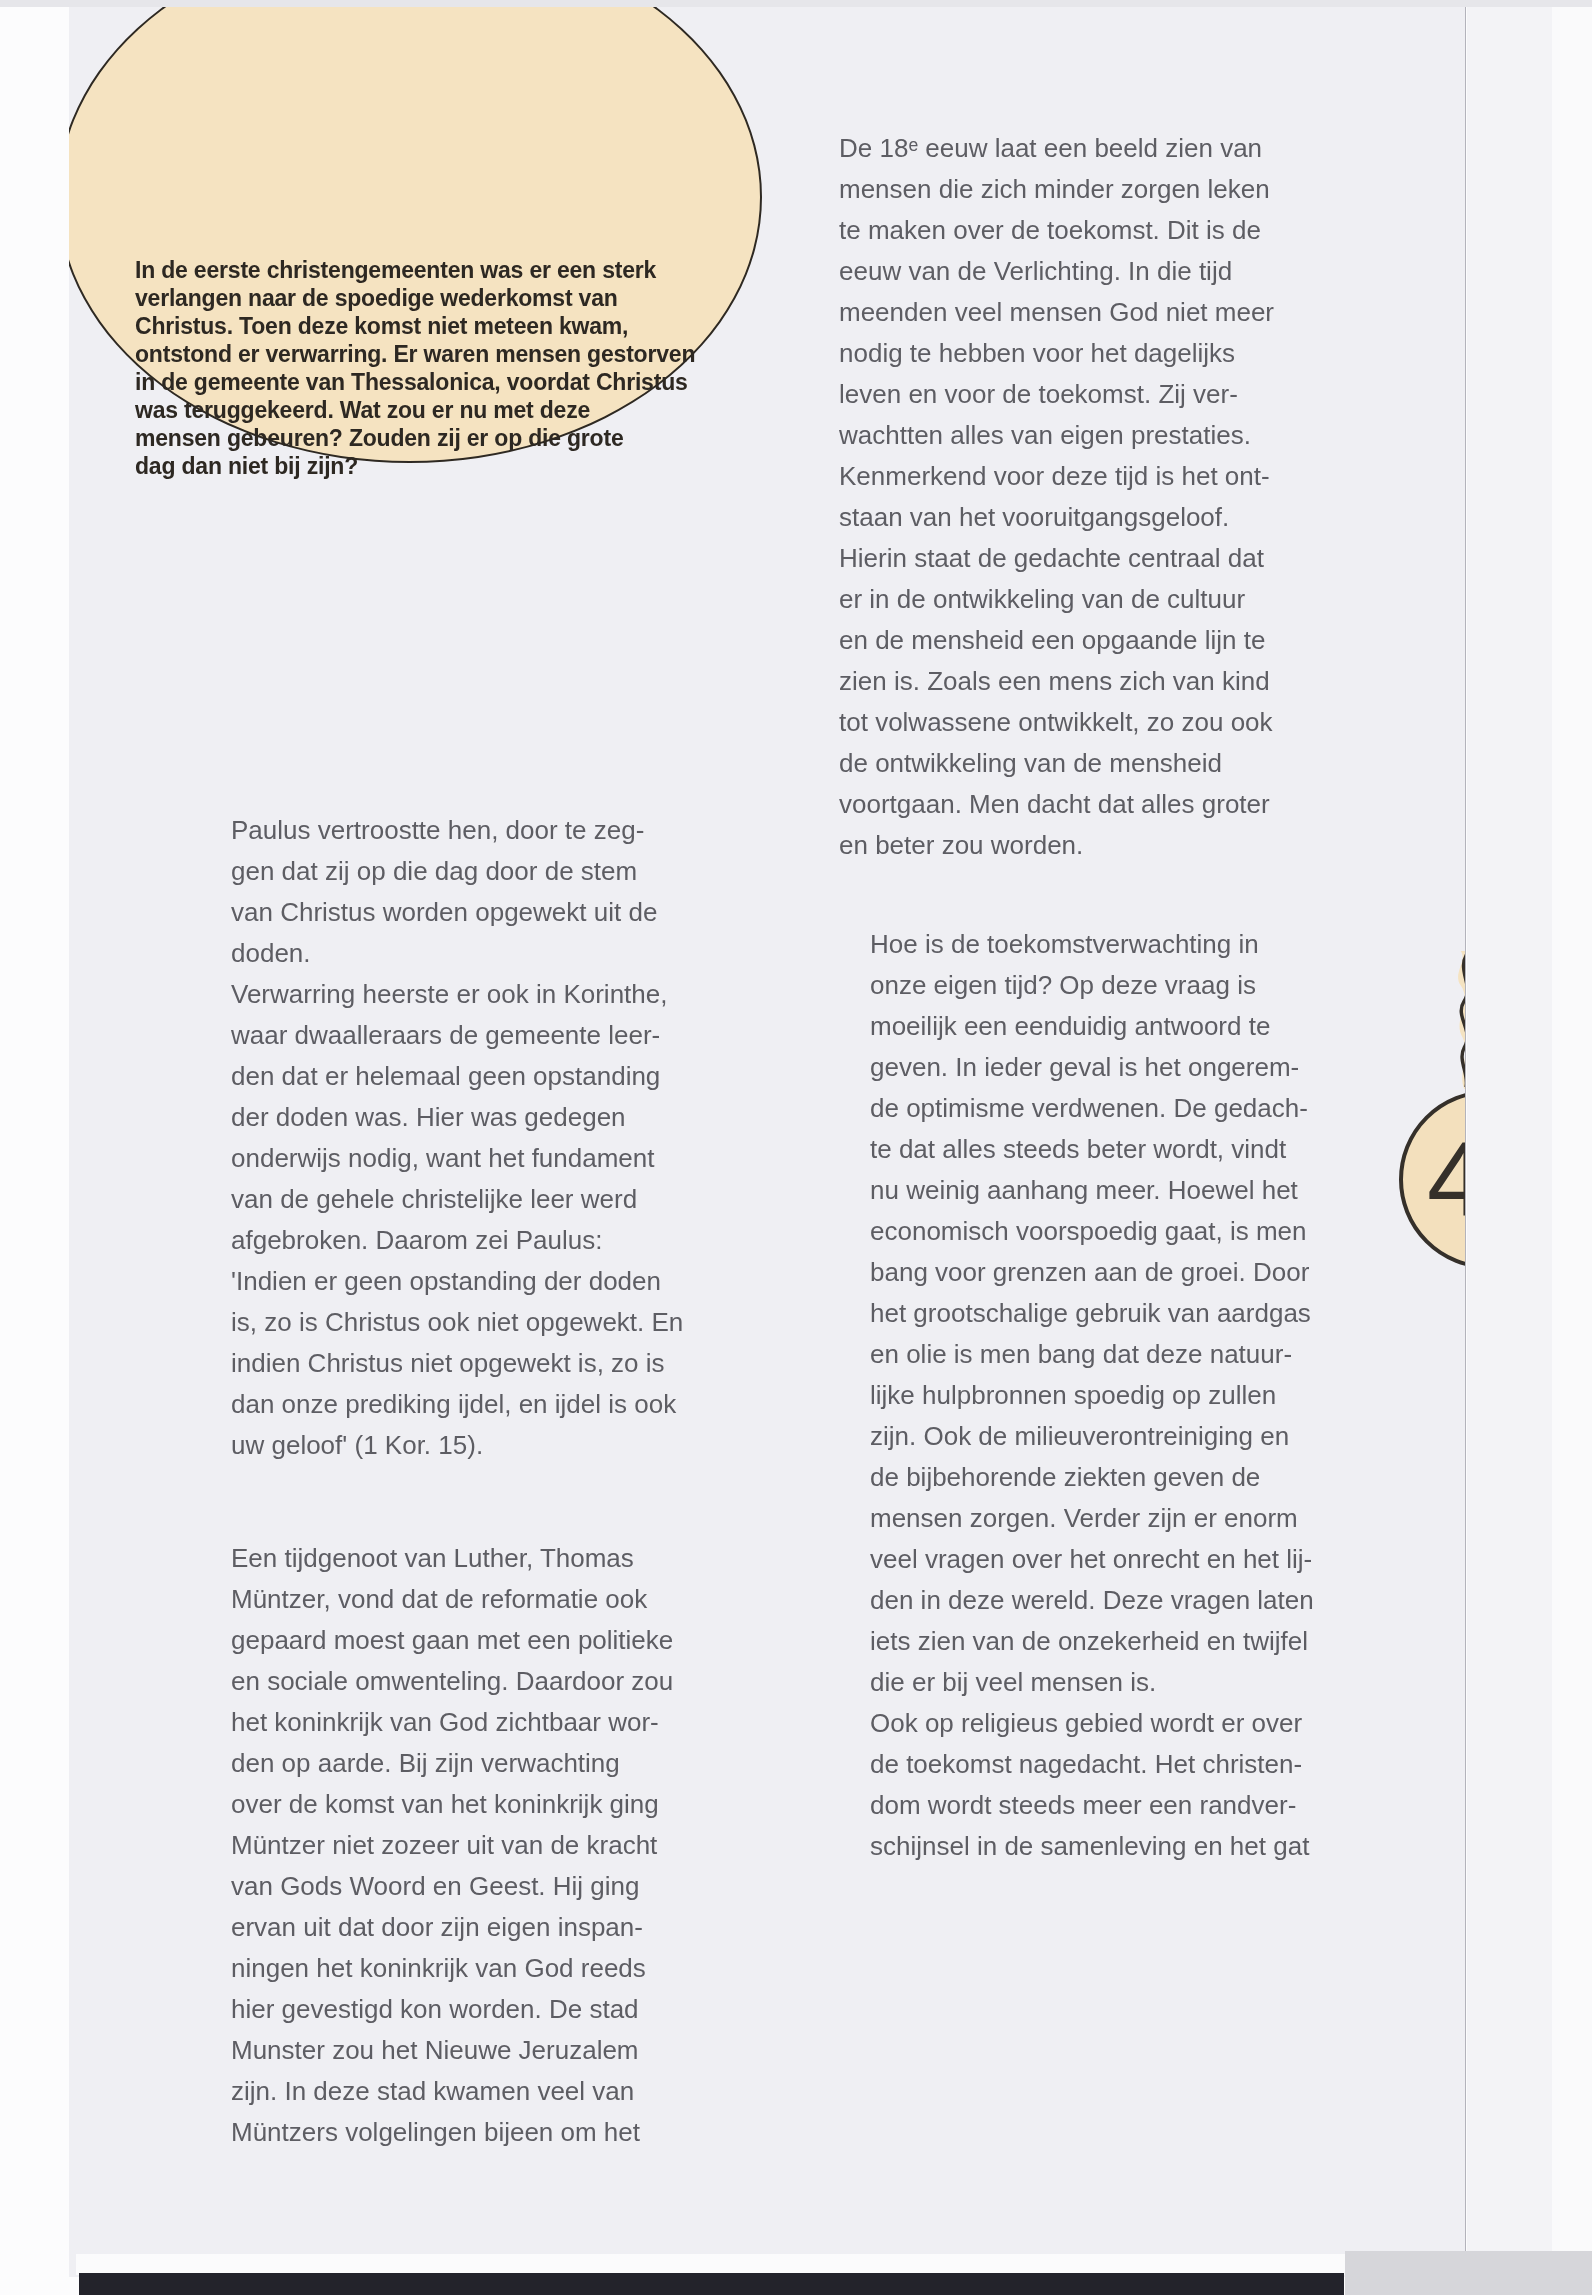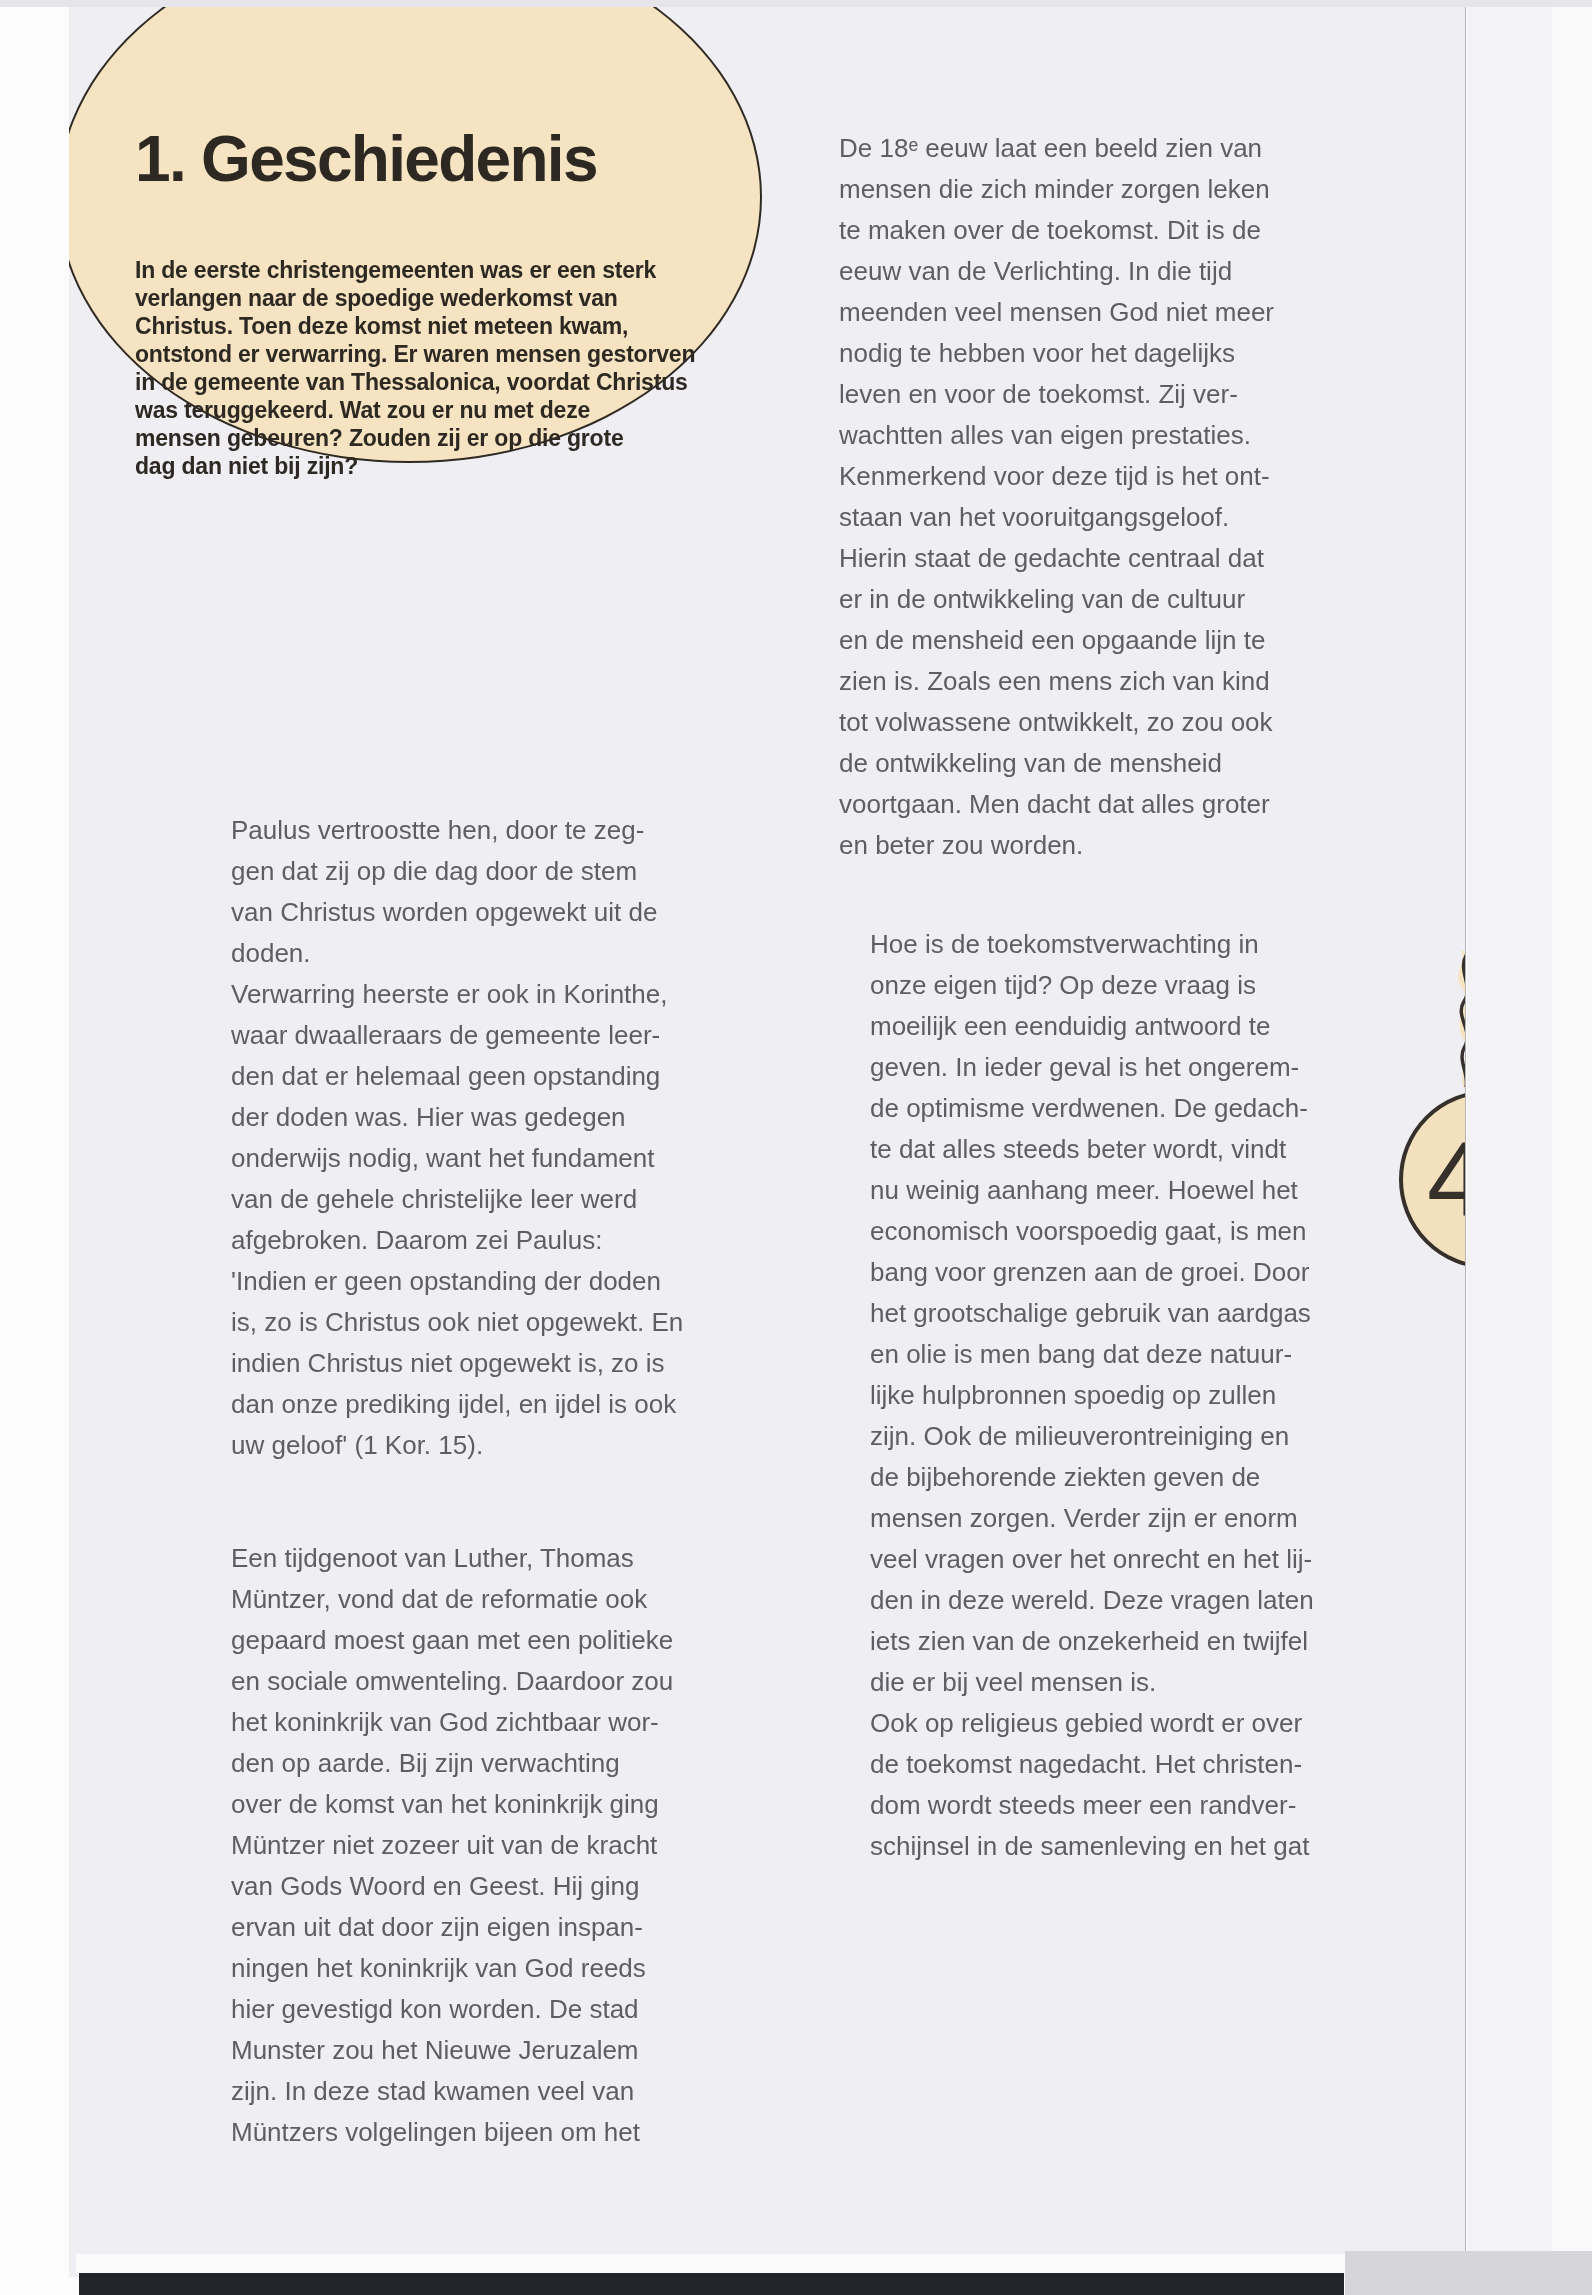--- a/index.html
+++ b/index.html
@@ -64,21 +64,20 @@
 
   <div class="right-area"></div>
   <div class="far-right"></div>
   <div class="left-margin"></div>
   <div class="top-band"></div>
 
   <div class="page">
 
     <div class="chapter-ellipse"></div>
 
-    <div class="chapter-title">1. Geschiedenis</div>
 
     <div class="chapter-intro">In de eerste christengemeenten was er een sterk
 verlangen naar de spoedige wederkomst van
 Christus. Toen deze komst niet meteen kwam,
 ontstond er verwarring. Er waren mensen gestorven
 in de gemeente van Thessalonica, voordat Christus
 was teruggekeerd. Wat zou er nu met deze
 mensen gebeuren? Zouden zij er op die grote
 dag dan niet bij zijn?</div>
 

